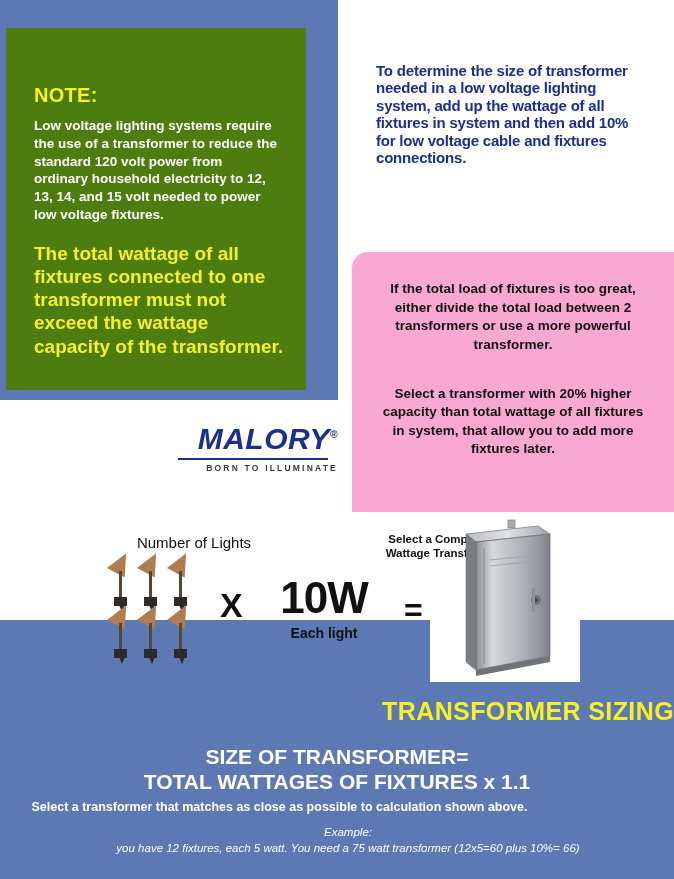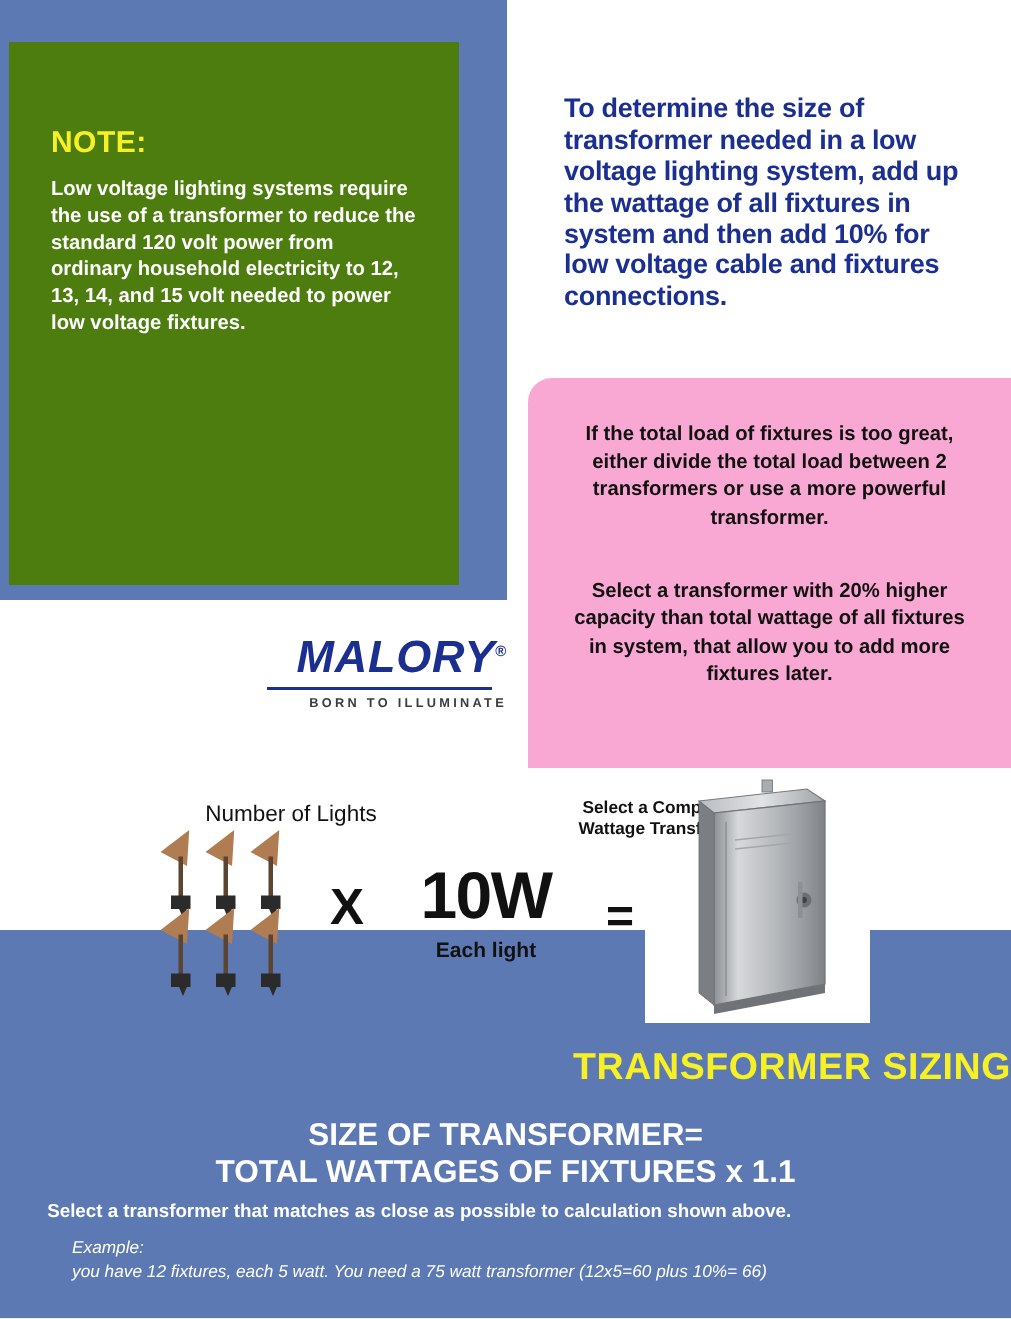--- a/index.html
+++ b/index.html
@@ -70,21 +70,21 @@
   }
 
   
   .headline {
     position: absolute;
     left: 376px;
     top: 62px;
     width: 268px;
     color: #1a2f8f;
     font-weight: bold;
-    font-size: 18px;
+    font-size: 15px;
     line-height: 1.16;
     letter-spacing: -0.2px;
   }
 
   
   .grey-panel {
     position: absolute;
     left: 352px;
     top: 252px;
     width: 322px;
@@ -310,34 +310,36 @@
   }
   .example-wrap {
     position: absolute;
     left: 48px;
     top: 825px;
     width: 600px;
     color: #ffffff;
     font-size: 11.5px;
     line-height: 1.35;
     font-style: italic;
+    text-align: center;
   }
   .example-label { font-style: italic; }
 </style>
 </head>
 <body>
 
 <div class="page">
 
   <div class="top-band"></div>
   <div class="top-band-white-right"></div>
 
   <div class="note-block">
     <div class="note-title">NOTE:</div>
     <div class="note-body">Low voltage lighting systems require the use of a transformer to reduce the standard 120 volt power from ordinary household electricity to 12, 13, 14, and 15 volt needed to power low voltage fixtures.</div>
+    <div class="note-emph">The total wattage of all fixtures connected to one transformer must not exceed the wattage capacity of the transformer.</div>
   </div>
 
   <div class="headline">To determine the size of transformer needed in a low voltage lighting system, add up the wattage of all fixtures in system and then add 10% for low voltage cable and fixtures connections.</div>
 
   <div class="grey-panel">
     <div class="grey-text grey-p1">If the total load of fixtures is too great, either divide the total load between 2 transformers or use a more powerful transformer.</div>
     <div class="grey-text grey-p2">Select a transformer with 20% higher capacity than total wattage of all fixtures in system, that allow you to add more fixtures later.</div>
   </div>
 
   <div class="logo-wrap">

